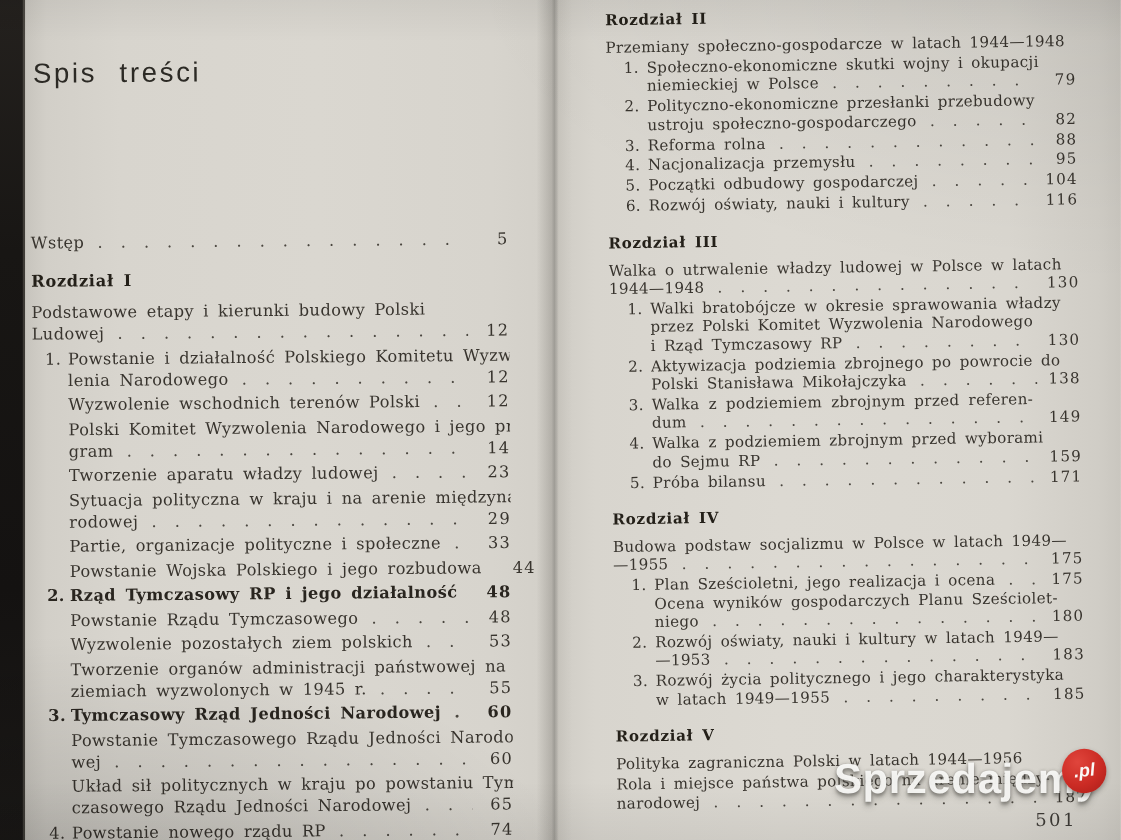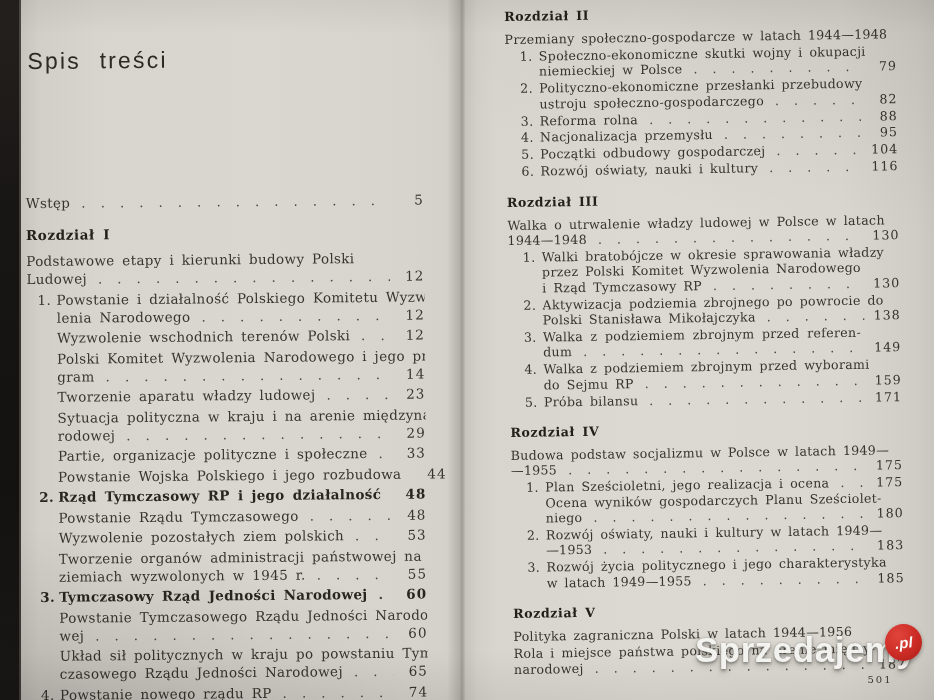--- a/index.html
+++ b/index.html
@@ -93,21 +93,21 @@
   }
   .line.dotted .pg{
     flex:0 0 auto;text-align:right;white-space:nowrap;letter-spacing:1px;
   }
   .lp .line.dotted .pg{min-width:30px;}
   .rp .line.dotted .pg{min-width:32px;}
 
   
   .corner-number{
     position:absolute;left:858px;top:674px;width:44px;z-index:45;
-    font-family:"DejaVu Serif", serif;font-size:10px;letter-spacing:2px;
+    font-family:"DejaVu Serif", serif;font-size:15px;letter-spacing:2px;
     color:#3b3834;text-align:center;
   }
   .watermark{
     position:absolute;left:695px;top:626px;z-index:50;width:232px;height:60px;
     pointer-events:none;
   }
   .wm-text{
     position:absolute;left:0;top:4px;
     font-family:"Liberation Sans", sans-serif;font-weight:bold;
     font-size:35px;letter-spacing:.5px;

